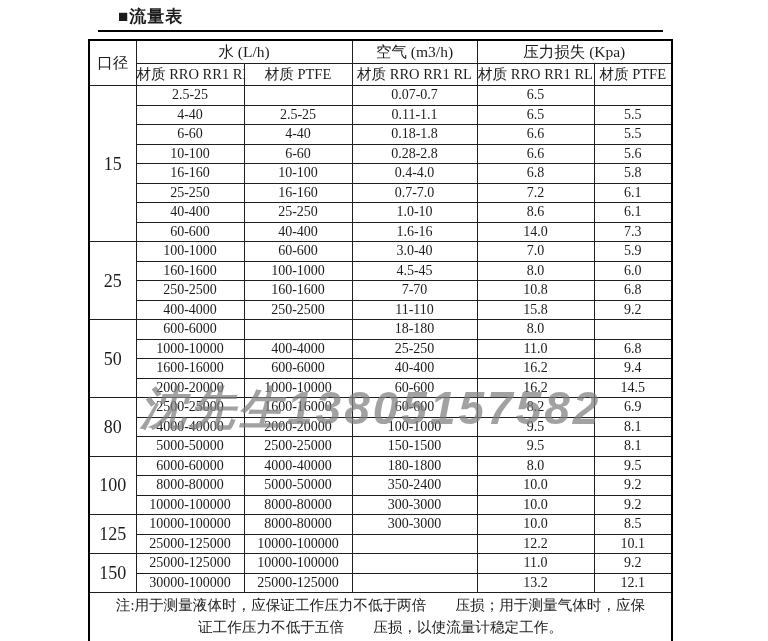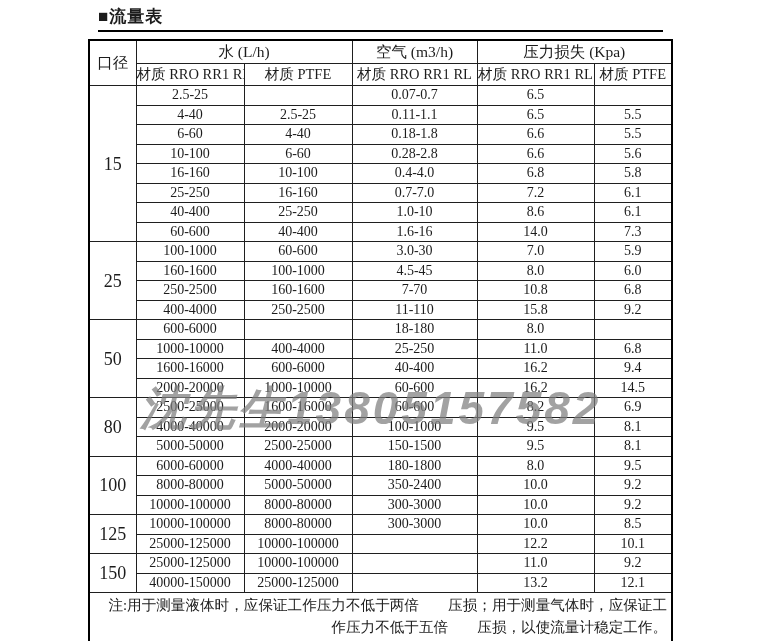--- a/index.html
+++ b/index.html
@@ -5,38 +5,38 @@
   html,body { margin:0; padding:0; }
   body {
     width:768px; height:641px; position:relative; overflow:hidden;
     background:#ffffff; color:#1c1c1c;
     font-family:"Liberation Serif","DejaVu Serif",serif;
   }
   .title-wrap {
     position:absolute; left:98px; top:5px; width:565px;
     border-bottom:2.5px solid #000; padding-bottom:2px;
   }
-  .title-text { font-size:17px; font-weight:bold; letter-spacing:1px; }
+  .title-text { font-size:17px; font-weight:bold; letter-spacing:1px;margin-left:20px; }
 
   table.flow {
     position:absolute; left:88px; top:39px; width:583px;
     border-collapse:collapse; table-layout:fixed;
     border:2px solid #000;
   }
   .flow th, .flow td {
     border:1px solid #1f1f1f; text-align:center; vertical-align:middle;
     padding:0; overflow:hidden; white-space:nowrap; font-weight:normal;
   }
   .flow thead tr.h1 th { height:22px; font-size:15.5px; }
   .flow thead tr.h2 th { height:21px; font-size:14.5px; }
   .flow tbody td { height:18.5px; font-size:14px; line-height:1; }
   .flow tbody td.diam { font-size:18px; }
   .flow tfoot td {
-    text-align:right; white-space:normal; font-size:14.6px;
-    line-height:22px; padding:1px 4px; height:46px; vertical-align:top;
+    text-align:center; white-space:normal; font-size:14.6px;
+    line-height:22px; padding:1px 19px; height:46px; vertical-align:top;
   }
   .watermark {
     position:absolute; left:140px; top:378px; z-index:5;
     font-family:"Liberation Sans","DejaVu Sans",sans-serif;
     font-style:italic; font-weight:bold; font-size:46px;
     letter-spacing:3px; color:#7f7f7f; opacity:0.72;
     pointer-events:none; white-space:nowrap;
   }
 </style>
 </head>
@@ -125,21 +125,21 @@
         <td>60-600</td>
         <td>40-400</td>
         <td>1.6-16</td>
         <td>14.0</td>
         <td>7.3</td>
       </tr>
       <tr>
         <td rowspan="4" class="diam">25</td>
         <td>100-1000</td>
         <td>60-600</td>
-        <td>3.0-30</td>
+        <td>3.0-40</td>
         <td>7.0</td>
         <td>5.9</td>
       </tr>
       <tr>
         <td>160-1600</td>
         <td>100-1000</td>
         <td>4.5-45</td>
         <td>8.0</td>
         <td>6.0</td>
       </tr>
@@ -247,21 +247,21 @@
       </tr>
       <tr>
         <td rowspan="2" class="diam">150</td>
         <td>25000-125000</td>
         <td>10000-100000</td>
         <td></td>
         <td>11.0</td>
         <td>9.2</td>
       </tr>
       <tr>
-        <td>40000-150000</td>
+        <td>30000-100000</td>
         <td>25000-125000</td>
         <td></td>
         <td>13.2</td>
         <td>12.1</td>
       </tr>
     </tbody>
   <tfoot>
     <tr>
       <td colspan="6">注:用于测量液体时，应保证工作压力不低于两倍　　压损；用于测量气体时，应保证工作压力不低于五倍　　压损，以使流量计稳定工作。</td>
     </tr>

